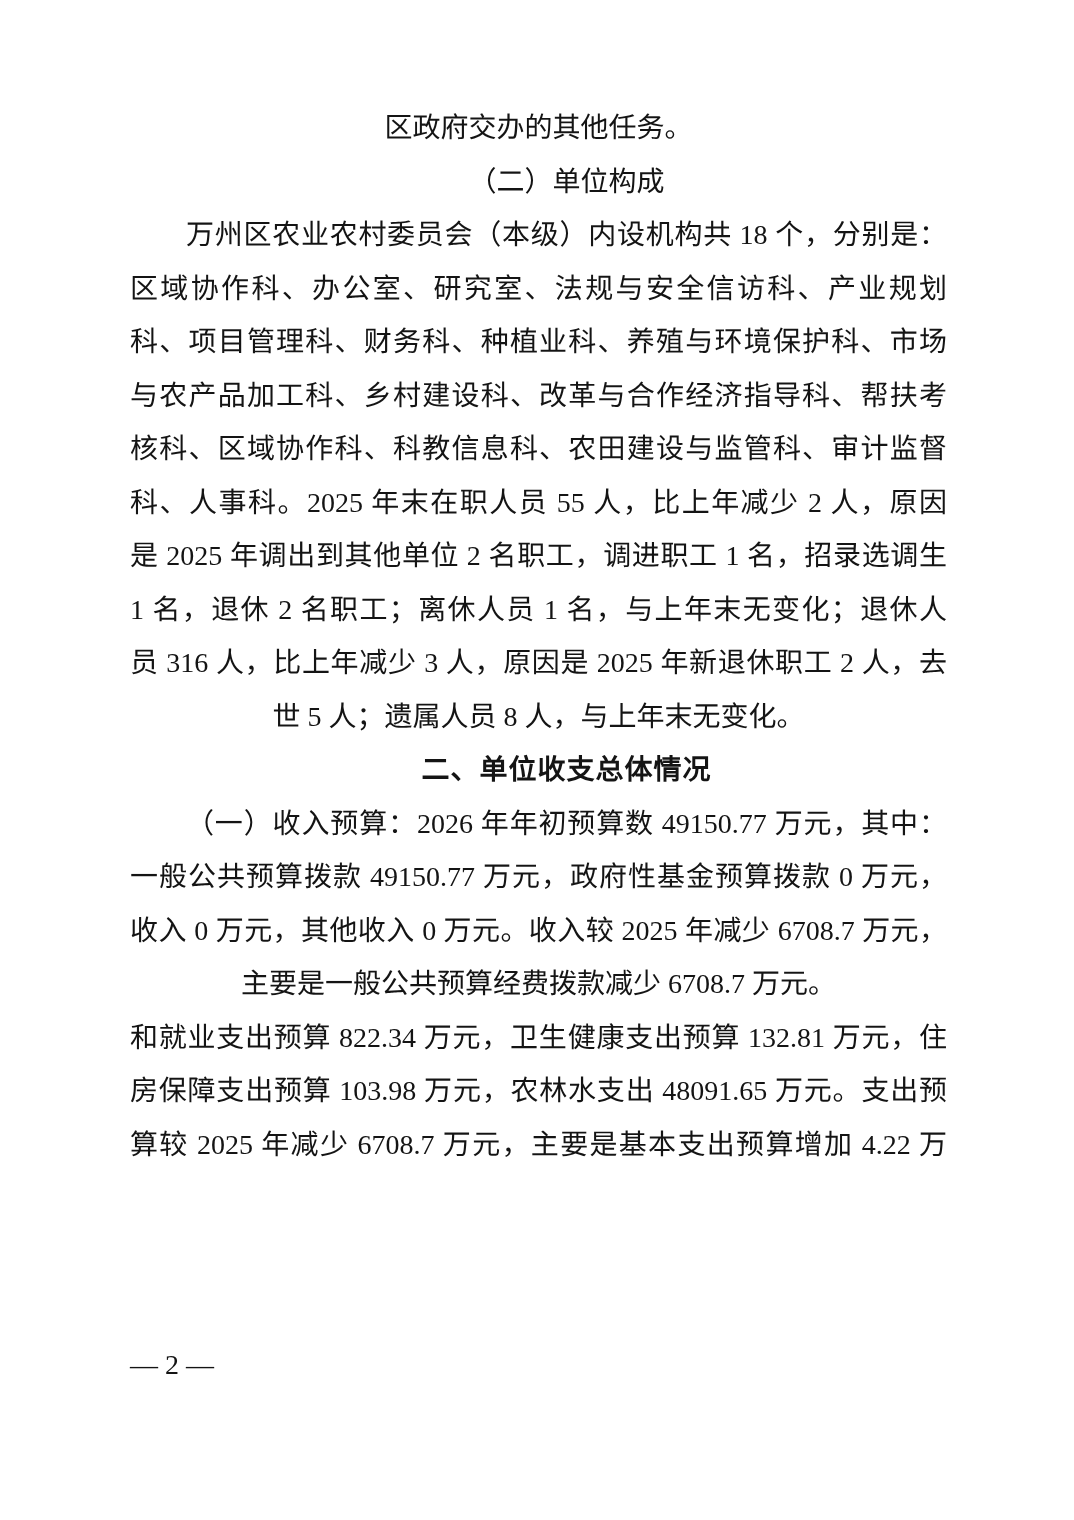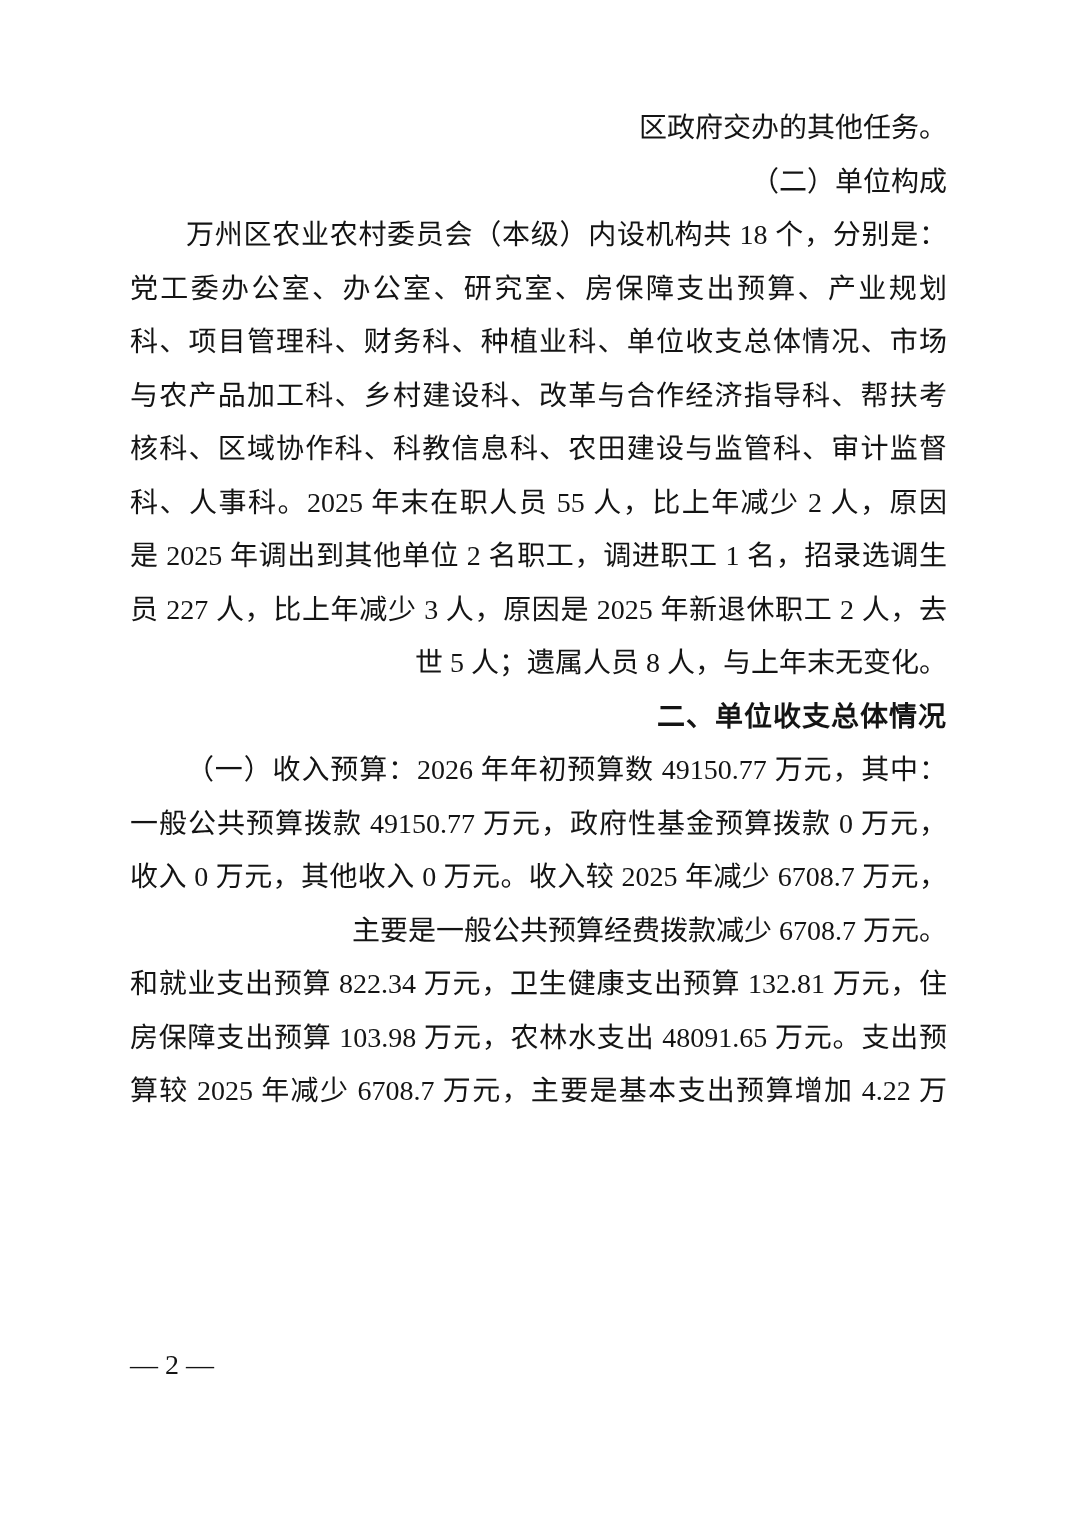--- a/index.html
+++ b/index.html
@@ -21,21 +21,21 @@
     top: 101px;
     width: 817px;
   }
   .line {
     font-family: "Liberation Serif", "DejaVu Serif", serif;
     font-size: 28px;
     line-height: 53.5px;
     height: 53.5px;
     white-space: normal;
     overflow: hidden;
-    text-align: right;
+    text-align: center;
   }
   .just {
     text-align: justify;
     text-align-last: justify;
     text-justify: distribute;
     text-justify: inter-character;
   }
   .indent {
     text-indent: 2em;
   }
@@ -55,27 +55,28 @@
   }
 </style>
 </head>
 <body>
 
 <div class="page">
   <div class="text-block">
     <div class="line">区政府交办的其他任务。</div>
     <div class="line indent">（二）单位构成</div>
     <div class="line just indent">万州区农业农村委员会（本级）内设机构共 18 个，分别是：</div>
-    <div class="line just">党工委办公室、办公室、研究室、房保障支出预算、产业规划</div>
-    <div class="line just">科、项目管理科、财务科、种植业科、单位收支总体情况、市场</div>
+    <div class="line just">区域协作科、办公室、研究室、法规与安全信访科、产业规划</div>
+    <div class="line just">科、项目管理科、财务科、种植业科、养殖与环境保护科、市场</div>
     <div class="line just">与农产品加工科、乡村建设科、改革与合作经济指导科、帮扶考</div>
     <div class="line just">核科、区域协作科、科教信息科、农田建设与监管科、审计监督</div>
     <div class="line just">科、人事科。2025 年末在职人员 55 人，比上年减少 2 人，原因</div>
     <div class="line just">是 2025 年调出到其他单位 2 名职工，调进职工 1 名，招录选调生</div>
-    <div class="line just">员 227 人，比上年减少 3 人，原因是 2025 年新退休职工 2 人，去</div>
+    <div class="line just">1 名，退休 2 名职工；离休人员 1 名，与上年末无变化；退休人</div>
+    <div class="line just">员 316 人，比上年减少 3 人，原因是 2025 年新退休职工 2 人，去</div>
     <div class="line">世 5 人；遗属人员 8 人，与上年末无变化。</div>
     <div class="line heading indent">二、单位收支总体情况</div>
     <div class="line just indent">（一）收入预算：2026 年年初预算数 49150.77 万元，其中：</div>
     <div class="line just">一般公共预算拨款 49150.77 万元，政府性基金预算拨款 0 万元，</div>
     <div class="line just">收入 0 万元，其他收入 0 万元。收入较 2025 年减少 6708.7 万元，</div>
     <div class="line">主要是一般公共预算经费拨款减少 6708.7 万元。</div>
     <div class="line just">和就业支出预算 822.34 万元，卫生健康支出预算 132.81 万元，住</div>
     <div class="line just">房保障支出预算 103.98 万元，农林水支出 48091.65 万元。支出预</div>
     <div class="line just">算较 2025 年减少 6708.7 万元，主要是基本支出预算增加 4.22 万</div>
   </div>

